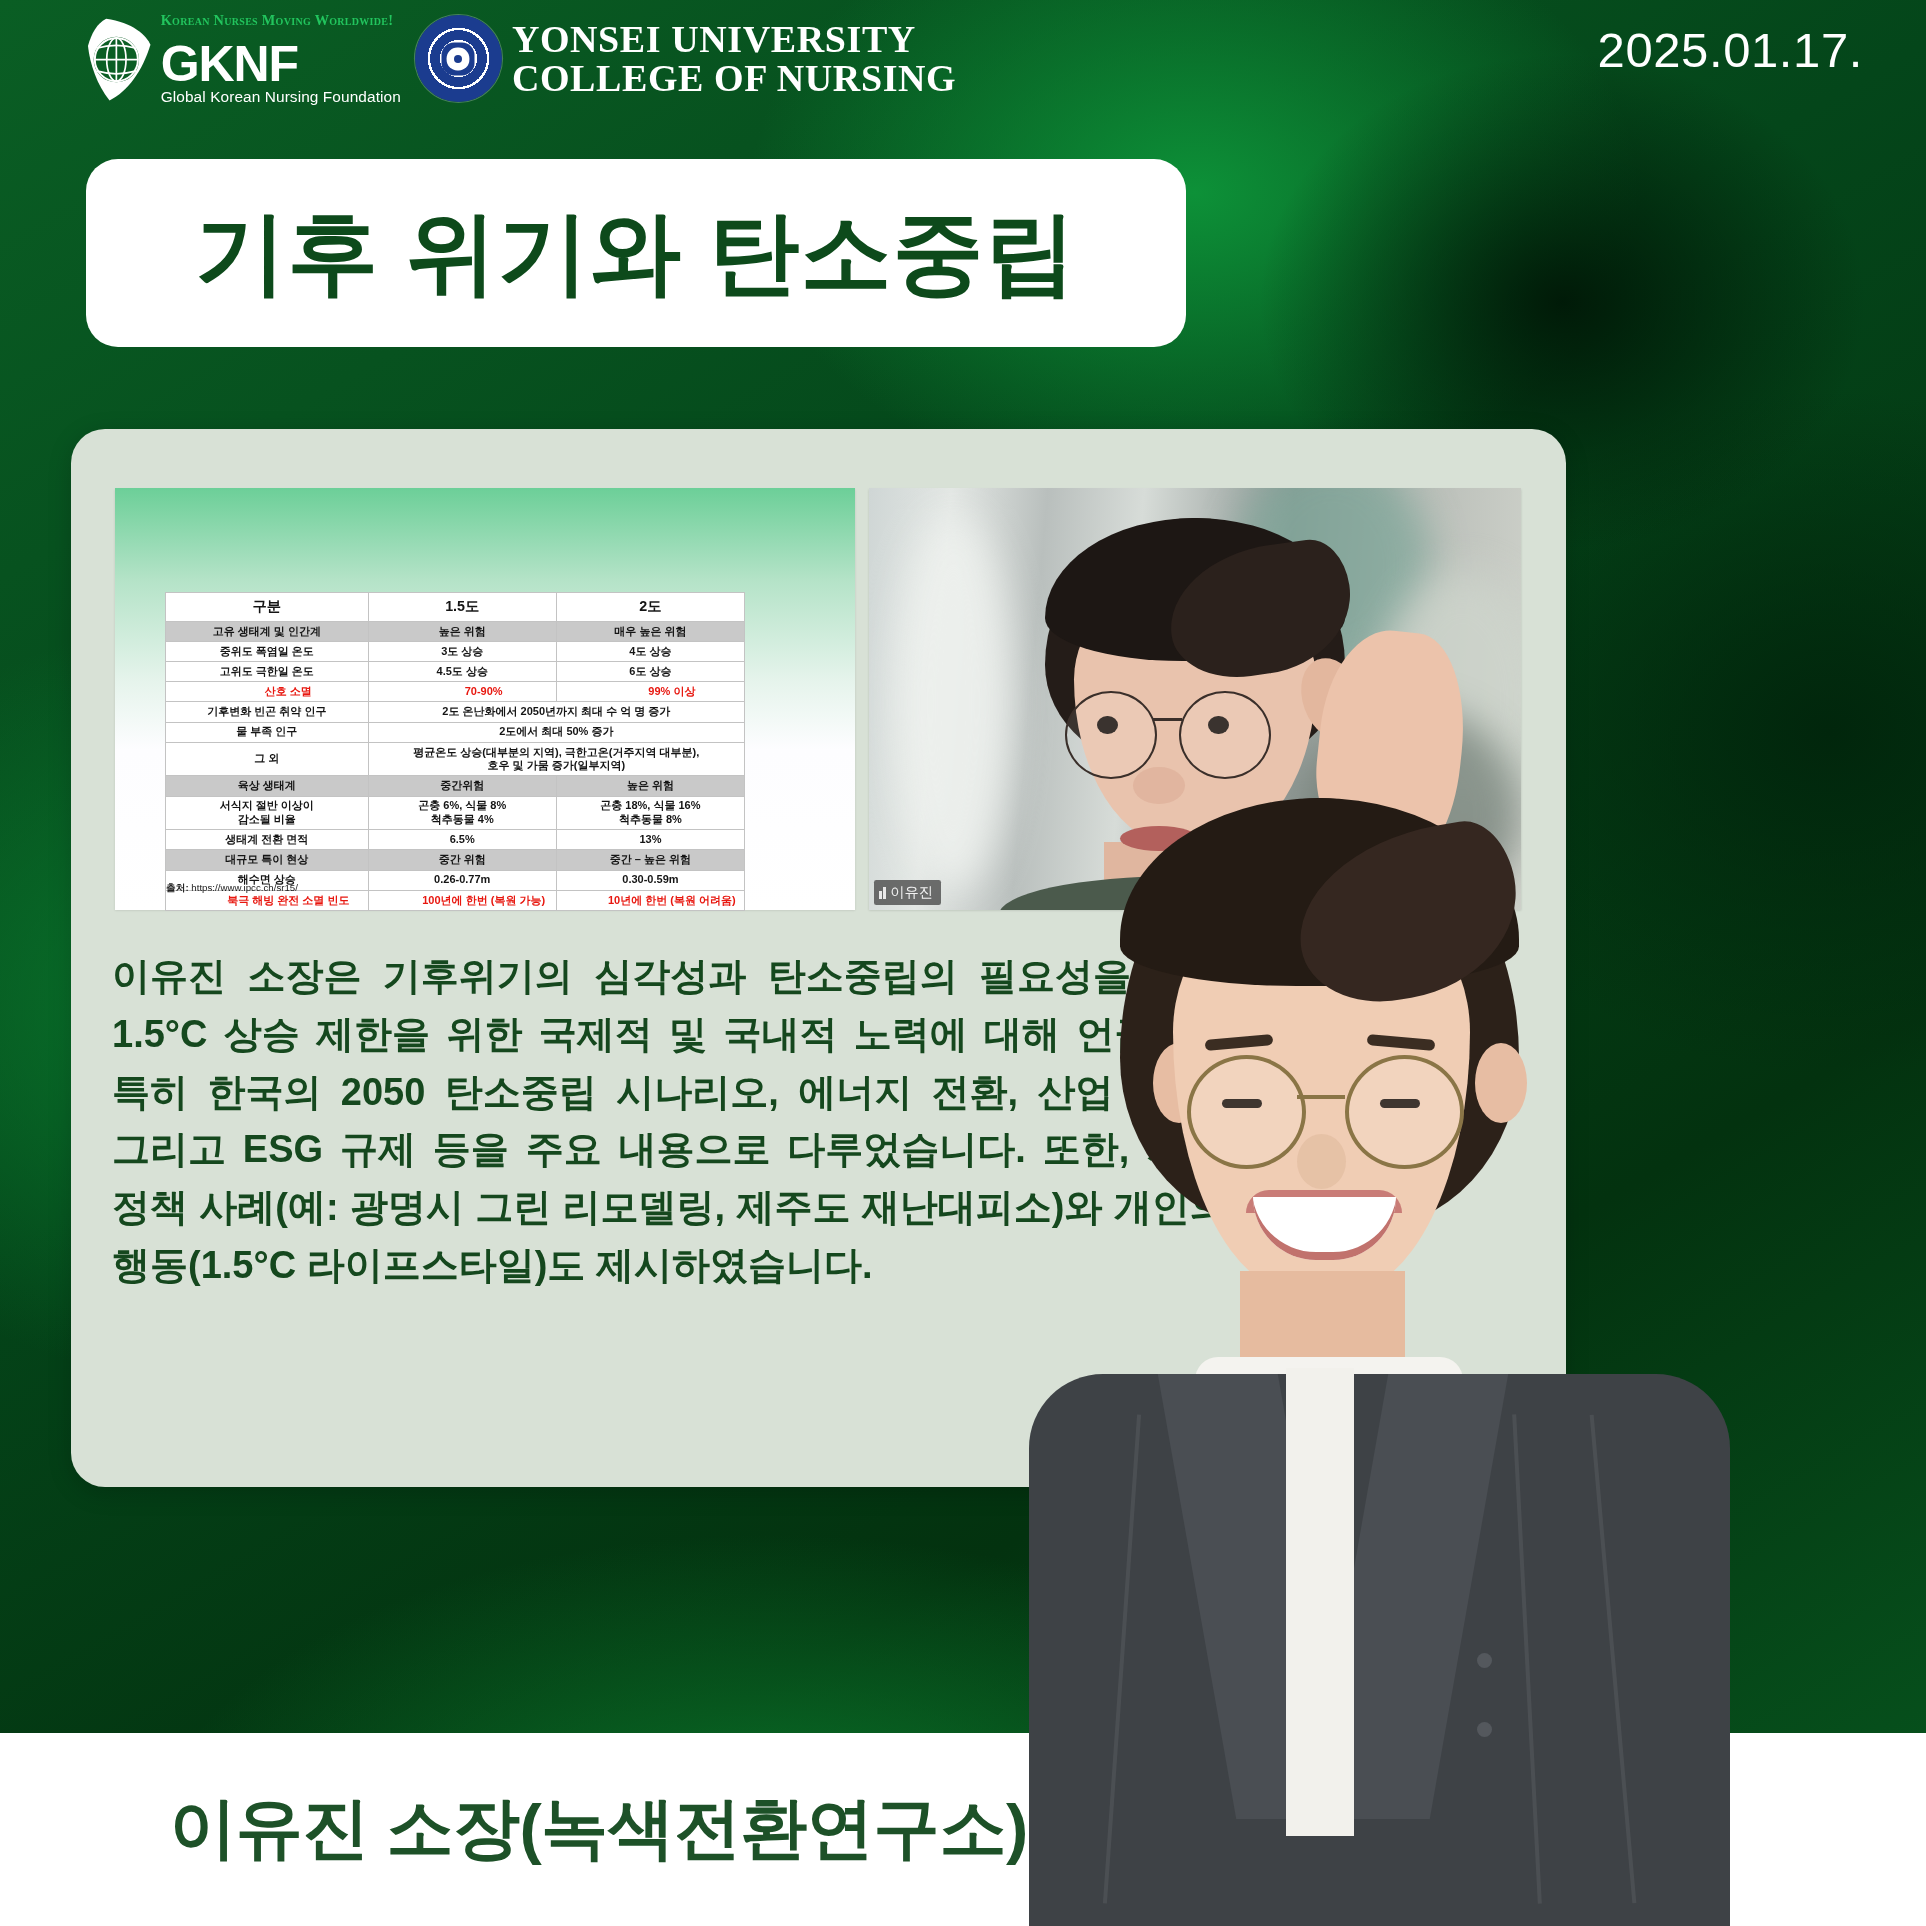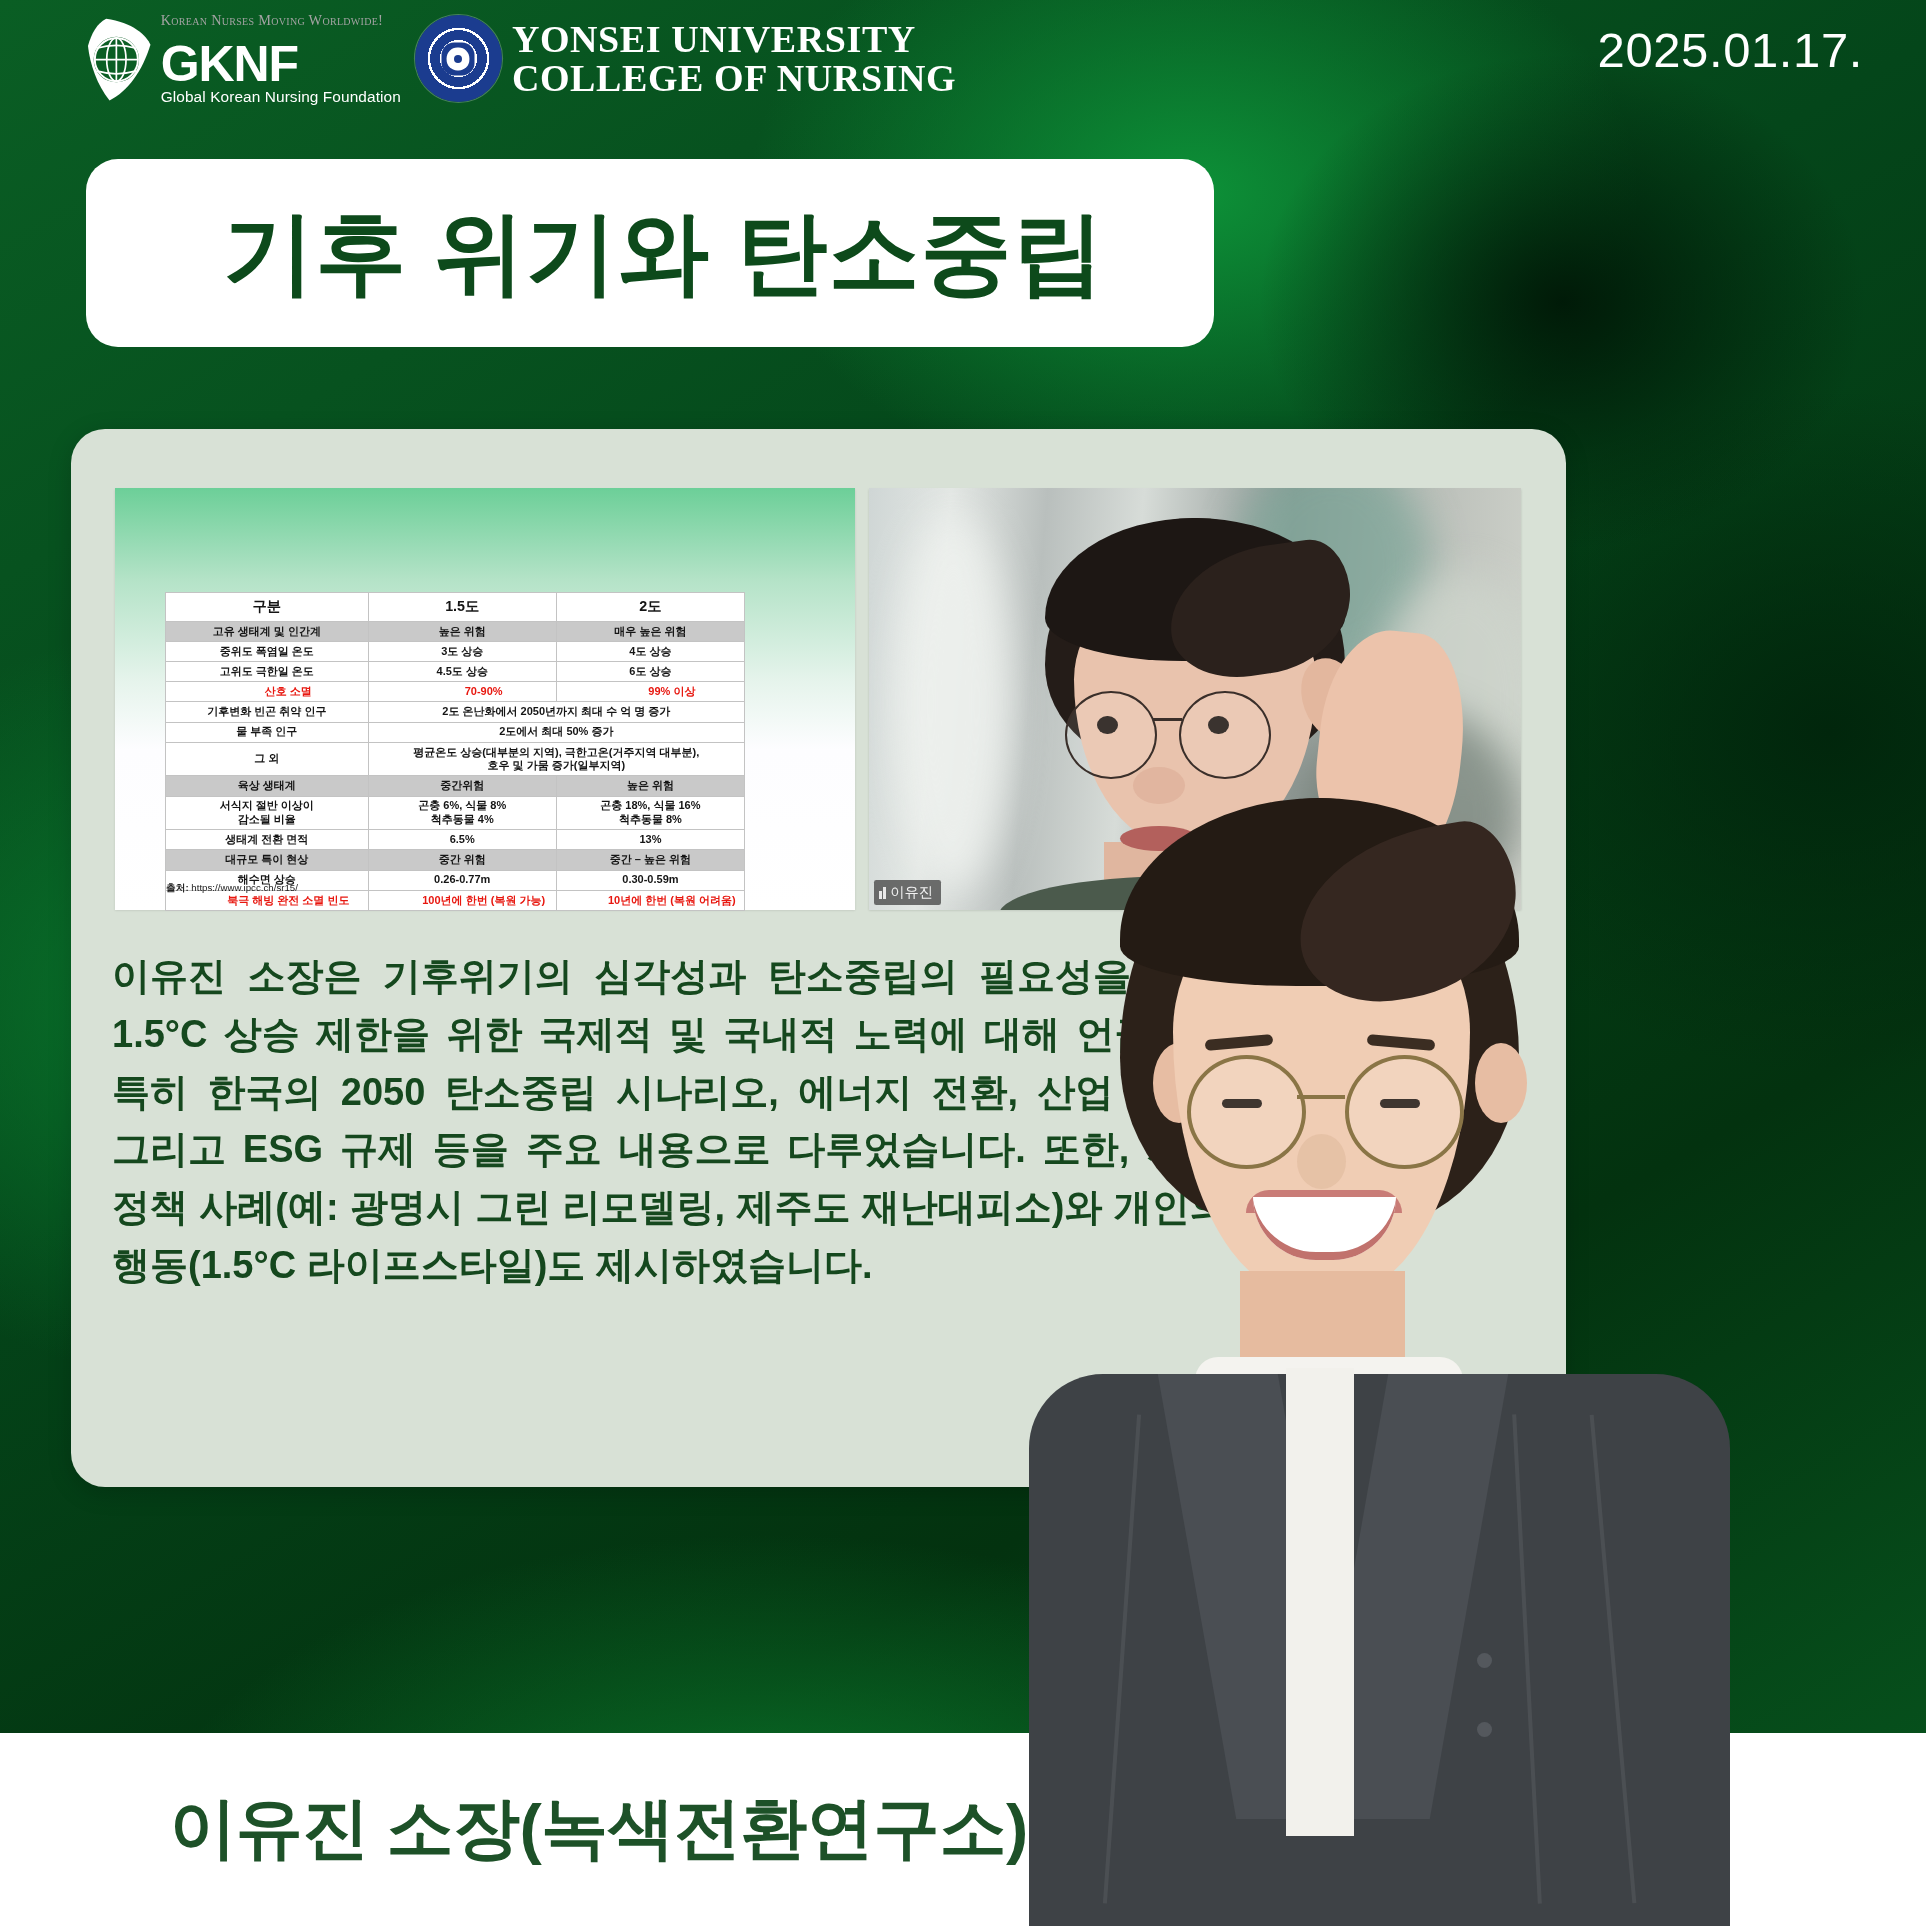--- a/index.html
+++ b/index.html
@@ -22,41 +22,41 @@
   #bgdark{position:absolute;left:1169px;top:0;width:757px;height:656px;
     background:radial-gradient(ellipse 433px 354px at 52% 46%, rgba(0,22,6,.92) 0%, rgba(0,22,6,0) 70%);}
 
   
   #header{position:absolute;left:0;top:0;width:1926px;height:131px;}
   #logos{position:absolute;left:80px;top:12.5px;display:flex;align-items:center;gap:13.7px;}
 
   .gknf{display:flex;align-items:center;gap:5.7px;}
   .gknf-mark{width:75px;height:86px;position:relative;}
   .gknf-txt{display:flex;flex-direction:column;line-height:1;}
-  .gknf-tag{font-family:"Liberation Serif","DejaVu Serif",serif;color:#a3a3a3;
-    font-size:14.3px;letter-spacing:0.3px;font-variant:small-caps;font-weight:400;margin-bottom:14px;}
+  .gknf-tag{font-family:"Liberation Serif","DejaVu Serif",serif;color:#22c55e;
+    font-size:14.3px;letter-spacing:0.3px;font-variant:small-caps;font-weight:700;margin-bottom:14px;}
   .gknf-big{font-size:50px;font-weight:bold;color:#fff;letter-spacing:-1.1px;line-height:.92;}
   .gknf-sub{font-size:15.4px;color:#fff;letter-spacing:0.1px;margin-top:2.3px;}
 
   .yonsei{display:flex;align-items:center;gap:10.3px;}
   .ys-seal{width:87px;height:87px;border-radius:50%;
     background:radial-gradient(circle at 50% 50%, #fff 0 16%, #1b3c8f 16% 26%, #fff 26% 30%, #1b3c8f 30% 46%, #fff 46% 50%, #1b3c8f 50% 74%, #fff 74% 79%, #1b3c8f 79% 100%);
     position:relative;box-shadow:0 0 0 1.1px rgba(255,255,255,.25);}
   .ys-seal::after{content:"";position:absolute;left:50%;top:50%;width:8px;height:8px;
     transform:translate(-50%,-50%);border-radius:50%;background:#1b3c8f;
     box-shadow:0 0 0 7.4px #fff,0 0 0 12.5px #1b3c8f;}
   .ys-txt{display:flex;flex-direction:column;line-height:1.02;}
   .ys-l{font-family:"Liberation Serif","DejaVu Serif",serif;color:#fff;font-weight:bold;
     font-size:38px;letter-spacing:0.6px;}
 
   #date{position:absolute;right:63px;top:21.7px;color:#fff;font-size:49px;letter-spacing:0.6px;}
 
   
   #title-card{position:absolute;left:86px;top:159px;width:1100px;height:188px;
-    background:#fff;border-radius:32px;display:flex;align-items:center;justify-content:center;padding-left:28px;}
+    background:#fff;border-radius:32px;display:flex;align-items:center;justify-content:center;}
   #title-text{color:#0d4a1b;font-size:91px;font-weight:bold;letter-spacing:1.1px;white-space:nowrap;}
 
   
   #card{position:absolute;left:71px;top:429px;width:1495px;height:1058px;
     background:#d8e1d6;border-radius:34px;box-shadow:0 5.7px 23px rgba(0,0,0,.18);overflow:hidden;}
 
   
   #slide{position:absolute;left:44px;top:59px;width:740px;height:422px;
     background:linear-gradient(180deg,#6ccf98 0%,#b5e3c8 22%,#e6f4ec 46%,#fdfdff 62%,#fff 100%);
     box-shadow:0 0.6px 2.3px rgba(0,0,0,.12);}

